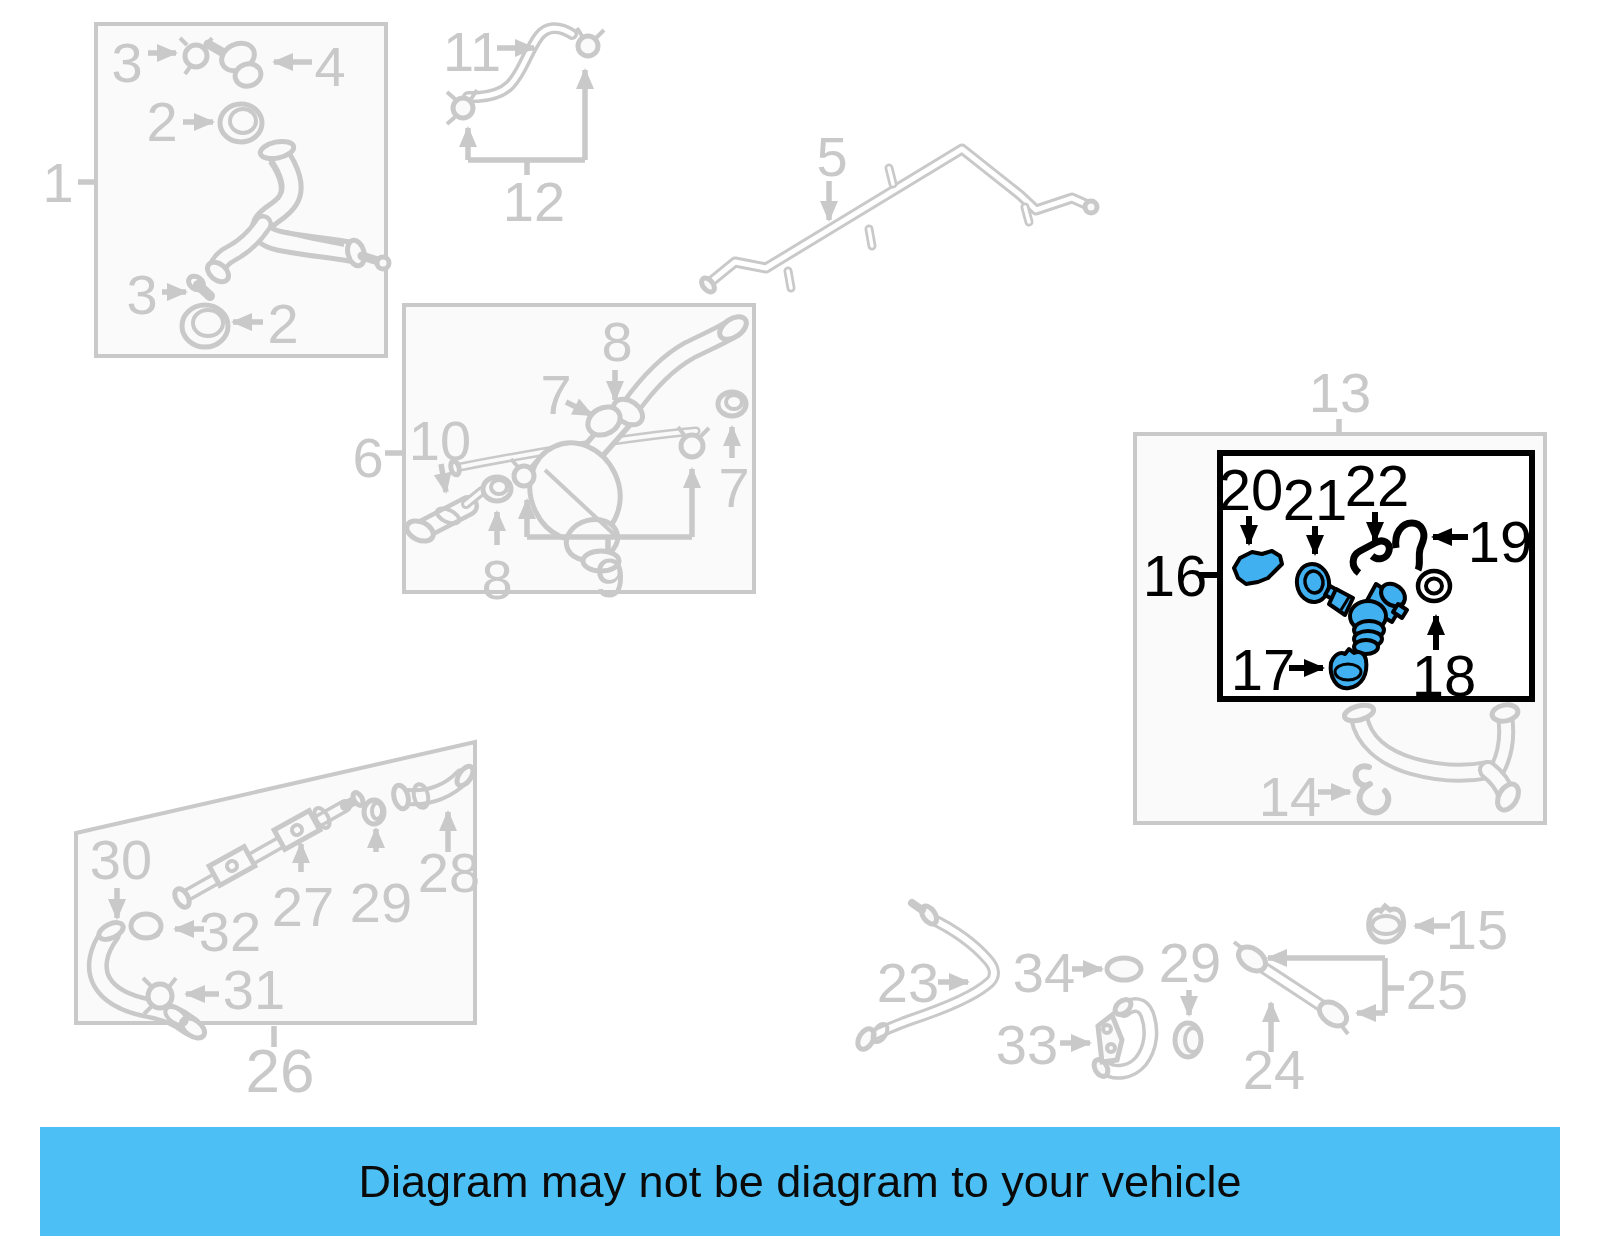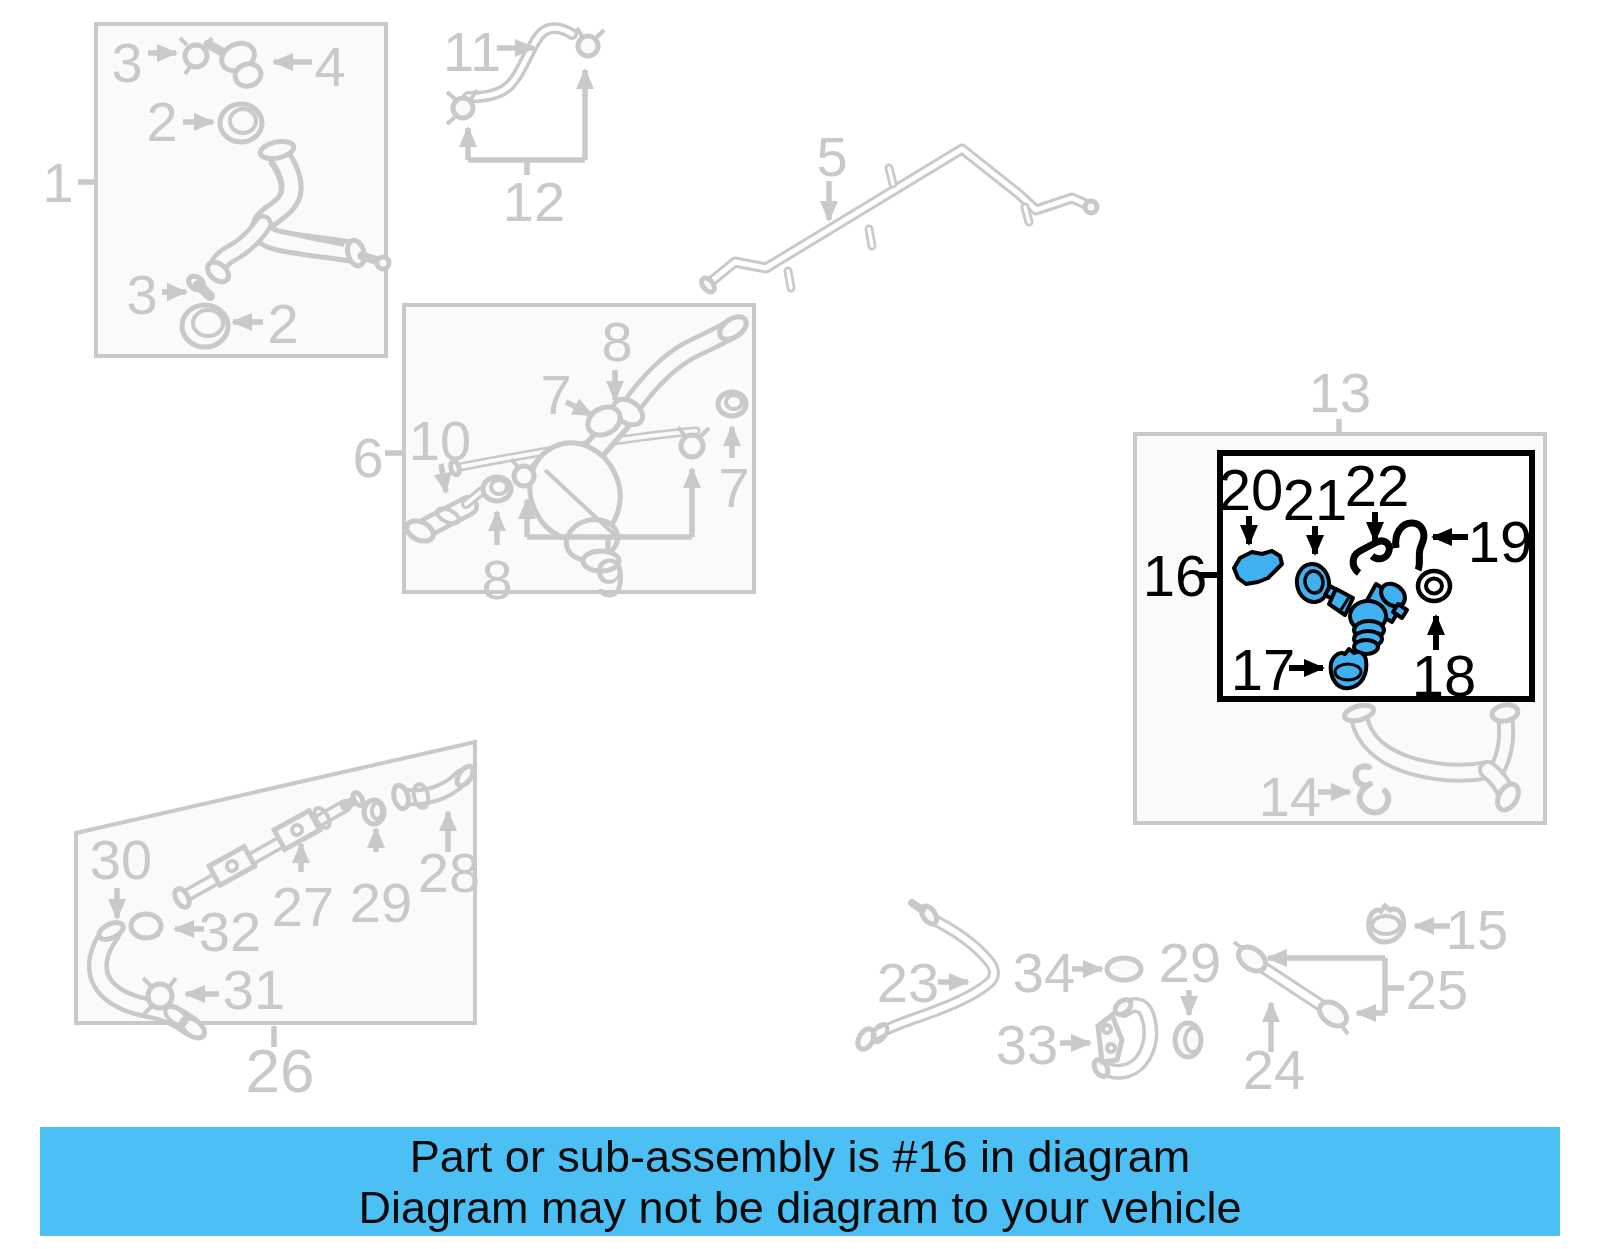--- a/index.html
+++ b/index.html
@@ -391,16 +391,15 @@
     <line class="ar" x1="1271" y1="1052" x2="1271" y2="1003" marker-end="url(#ag)"></line>
 
     <path class="ar" d="M1385,958 L1385,1013 M1385,988 L1404,988"></path>
     <line class="ar" x1="1385" y1="958" x2="1268" y2="958" marker-end="url(#ag)"></line>
     <line class="ar" x1="1385" y1="1013" x2="1357" y2="1013" marker-end="url(#ag)"></line>
     <text class="lbl" x="1437" y="1009">25</text>
   </g>
 </svg>
 
   <div id="banner">
-    <div>Part or sub-assembly is #16 in diagram</div>
     <div>Diagram may not be diagram to your vehicle</div>
   </div>
 </div>
 
 </body></html>

